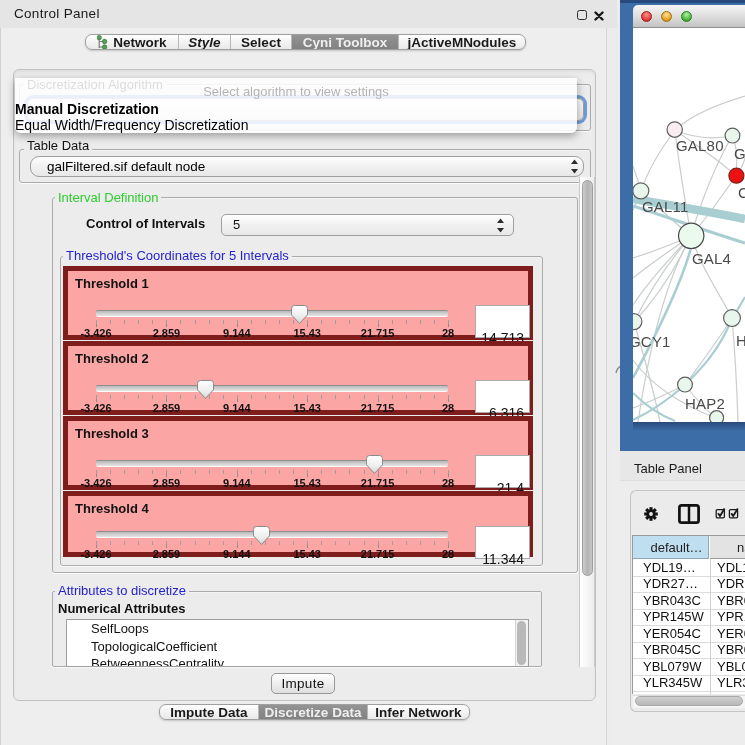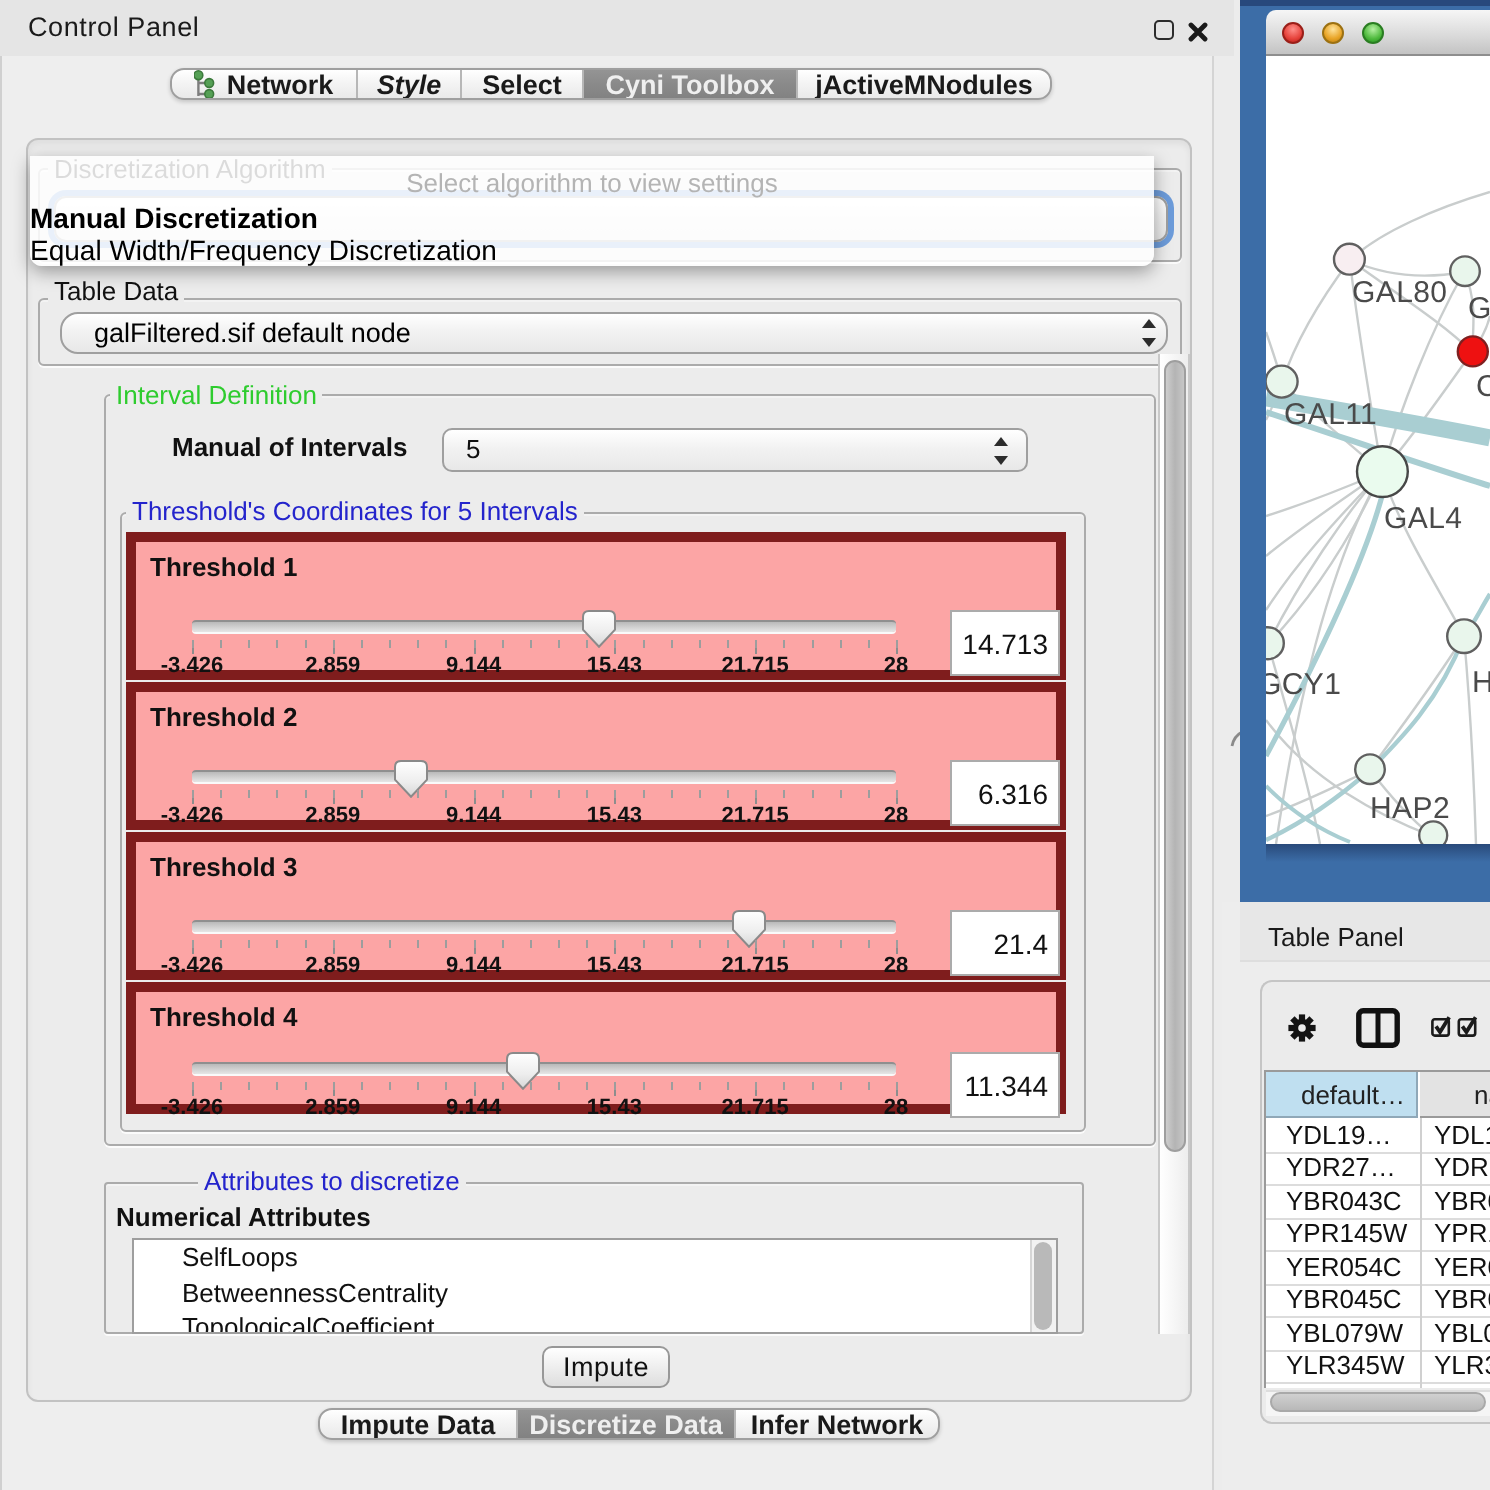--- a/index.html
+++ b/index.html
@@ -17,21 +17,21 @@
 .seg > div.sel { background:linear-gradient(#949494,#8a8a8a 50%,#828282); color:#efefef; }
 .tbox { position:absolute; border:5px solid #7f1d1d; background:#fca5a5; }
 .thlab { position:absolute; left:7px; top:5px; font-size:13px; font-weight:bold; color:#111; }
 .groove { position:absolute; left:28px; width:352px; height:6px; background:linear-gradient(#b9b9b9,#e6e6e6); border-top:1px solid #8f8f8f; box-shadow:0 1px 0 #fafafa; border-radius:2px; }
 .ticks-major { position:absolute; left:28px; width:353px; height:7px;
   background:repeating-linear-gradient(to right, #8d8d8d 0 1px, transparent 1px 70.4px); }
 .ticks-minor { position:absolute; left:28px; width:353px; height:3.5px;
   background:repeating-linear-gradient(to right, #9d9d9d 0 1px, transparent 1px 14.08px); }
 .ticklab { position:absolute; font-size:11px; font-weight:bold; color:#111; width:50px; text-align:center; }
 .vfield { position:absolute; left:407px; width:55px; height:33px; background:#ffffff; border:1px solid #ababab;
-  font-size:14px; color:#111; text-align:right; padding:8px 5px 0 0; }
+  font-size:14px; color:#111; text-align:right; padding:24px 5px 0 0; }
 .thumb { position:absolute; width:17px; height:19px; }
 .listitem { font-size:13px; color:#111; height:17.5px; line-height:17.5px; padding-left:24px; white-space:nowrap; }
 .trow { position:absolute; font-size:13px; color:#111; white-space:nowrap; }
 </style>
 </head>
 <body>
 
 
 <div class="abs" style="left:0;top:0;width:607px;height:745px;background:#eeeeee;border-right:1px solid #d4d4d4;border-left:1px solid #d0d0d0;"></div>
 <div class="abs" style="left:0;top:0;width:617px;height:28px;background:#e5e5e5;"></div>
@@ -77,21 +77,21 @@
 </svg>
 
 
 <div class="abs" style="left:579px;top:177px;width:16px;height:490px;background:linear-gradient(to right,#ffffff,#ededed);border-left:1px solid #c9c9c9;border-right:1px solid #c9c9c9;"></div>
 <div class="abs" style="left:581.5px;top:180px;width:11px;height:396px;background:linear-gradient(to right,#cdcdcd,#b4b4b4 50%,#c6c6c6);border:1px solid #9e9e9e;border-radius:6px;"></div>
 
 
 <div class="abs etch" style="left:52px;top:197px;width:526px;height:376px;"></div>
 <div class="glabel" style="left:55px;top:191px;color:#2ecc2e;">Interval Definition</div>
 
-<div class="abs" style="left:86px;top:216px;font-size:13px;font-weight:bold;color:#111;">Manual of Intervals</div>
+<div class="abs" style="left:86px;top:216px;font-size:13px;font-weight:bold;color:#111;">Control of Intervals</div>
 <div class="combo" style="left:221px;top:214px;width:293px;height:22px;border-radius:5px;"></div>
 <div class="abs" style="left:233px;top:217px;font-size:13px;color:#111;">5</div>
 <svg class="abs" style="left:496px;top:218px;" width="9" height="15" viewBox="0 0 9 15">
   <path d="M4.5,0.5 L8,5 L1,5 Z" fill="#2c2c2c"></path>
   <path d="M4.5,14.5 L8,10 L1,10 Z" fill="#2c2c2c"></path>
 </svg>
 
 
 <div class="abs etch" style="left:60px;top:256px;width:483px;height:310px;"></div>
 <div class="glabel" style="left:63px;top:249px;color:#2424cc;">Threshold's Coordinates for 5 Intervals</div>
@@ -159,26 +159,26 @@
       <div class="ticklab" style="left:143.8px;top:52px;">9.144</div>
       <div class="ticklab" style="left:214.2px;top:52px;">15.43</div>
       <div class="ticklab" style="left:284.6px;top:52px;">21.715</div>
       <div class="ticklab" style="left:355.0px;top:52px;">28</div>
       <div class="vfield" style="top:30px;">11.344</div>
     </div>
   </div>
 
 
 <div class="abs etch" style="left:52px;top:591px;width:490px;height:76px;border-radius:2px;"></div>
-<div class="glabel" style="left:55px;top:584px;color:#2424cc;margin-left:44px;">Attributes to discretize</div>
+<div class="glabel" style="left:55px;top:584px;color:#2424cc;">Attributes to discretize</div>
 <div class="abs" style="left:58px;top:601px;font-size:13px;font-weight:bold;color:#111;">Numerical Attributes</div>
 <div class="abs" style="left:66px;top:619px;width:463px;height:48px;background:#ffffff;border:1px solid #9e9e9e;overflow:hidden;">
   <div class="listitem">SelfLoops</div>
+  <div class="listitem">TopologicalCoefficient</div>
   <div class="listitem">BetweennessCentrality</div>
-  <div class="listitem">TopologicalCoefficient</div>
 </div>
 <div class="abs" style="left:515px;top:620px;width:13px;height:46px;background:#f2f2f2;border-left:1px solid #d6d6d6;"></div>
 <div class="abs" style="left:517px;top:621px;width:9px;height:44px;background:#b9b9b9;border-radius:4.5px;"></div>
 
 
 <div class="abs" style="left:271px;top:673px;width:64px;height:21px;border:1px solid #989898;border-radius:5px;background:linear-gradient(#ffffff,#f0f0f0 45%,#dedede);font-size:13.5px;letter-spacing:0.3px;color:#111;text-align:center;line-height:19px;">Impute</div>
 
 
 <div class="seg" style="left:159px;top:704px;">
   <div style="width:99px;">Impute Data</div>

